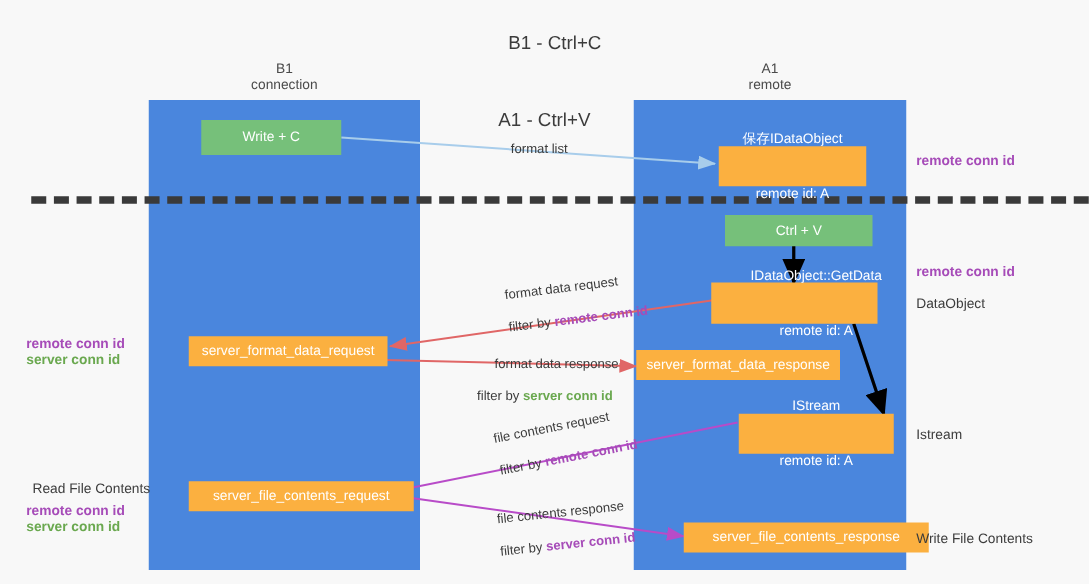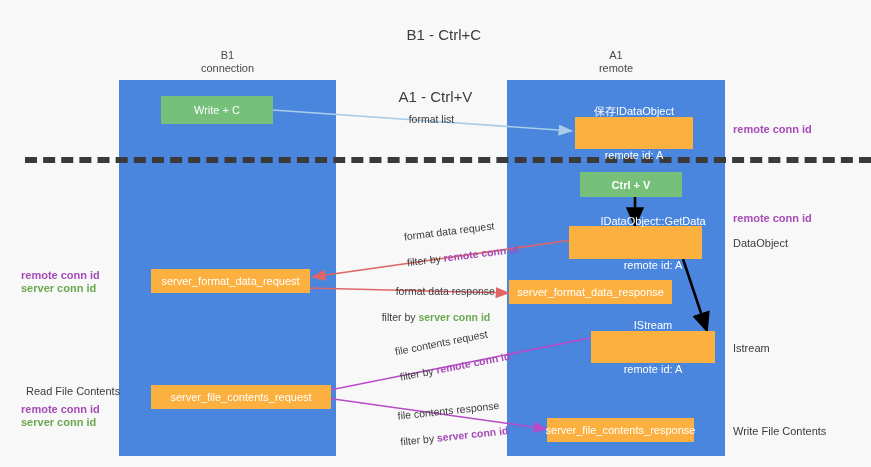--- a/index.html
+++ b/index.html
@@ -121,21 +121,21 @@
 
   <div class="node green" style="left:161px;top:96px;width:112px;height:28px;">
     <span>Write + C</span>
   </div>
 
   <div class="node orange" style="left:575px;top:117px;width:118px;height:32px;flex-direction:column;">
     <span>保存IDataObject</span>
     <span class="t2">remote id: A</span>
   </div>
 
-  <div class="node green" style="left:580px;top:172px;width:102px;height:25px;font-weight:bold;">
+  <div class="node green" style="left:580px;top:172px;width:118px;height:25px;">
     <span>Ctrl + V</span>
   </div>
 
   <div class="node orange" style="left:569px;top:226px;width:133px;height:33px;flex-direction:column;padding-left:39px;">
     <span>IDataObject::GetData</span>
     <span class="t2">remote id: A</span>
   </div>
 
   <div class="node orange" style="left:591px;top:331px;width:124px;height:32px;flex-direction:column;">
     <span>IStream</span>
@@ -147,21 +147,21 @@
   </div>
 
   <div class="node orange" style="left:509px;top:280px;width:163px;height:24px;">
     <span>server_format_data_response</span>
   </div>
 
   <div class="node orange" style="left:151px;top:385px;width:180px;height:24px;">
     <span>server_file_contents_request</span>
   </div>
 
-  <div class="node orange" style="left:547px;top:418px;width:147px;height:24px;">
+  <div class="node orange" style="left:547px;top:418px;width:196px;height:24px;">
     <span>server_file_contents_response</span>
   </div>
 
   <div class="elabel" style="left:397px;top:100px;">
     <span>format list</span>
   </div>
 
   <div class="elabel" style="left:390px;top:219px;transform:rotate(-7deg);transform-origin:left top;">
     <span>format data request</span><br>
     <span>filter by </span><span class="k purple">remote conn id</span>

